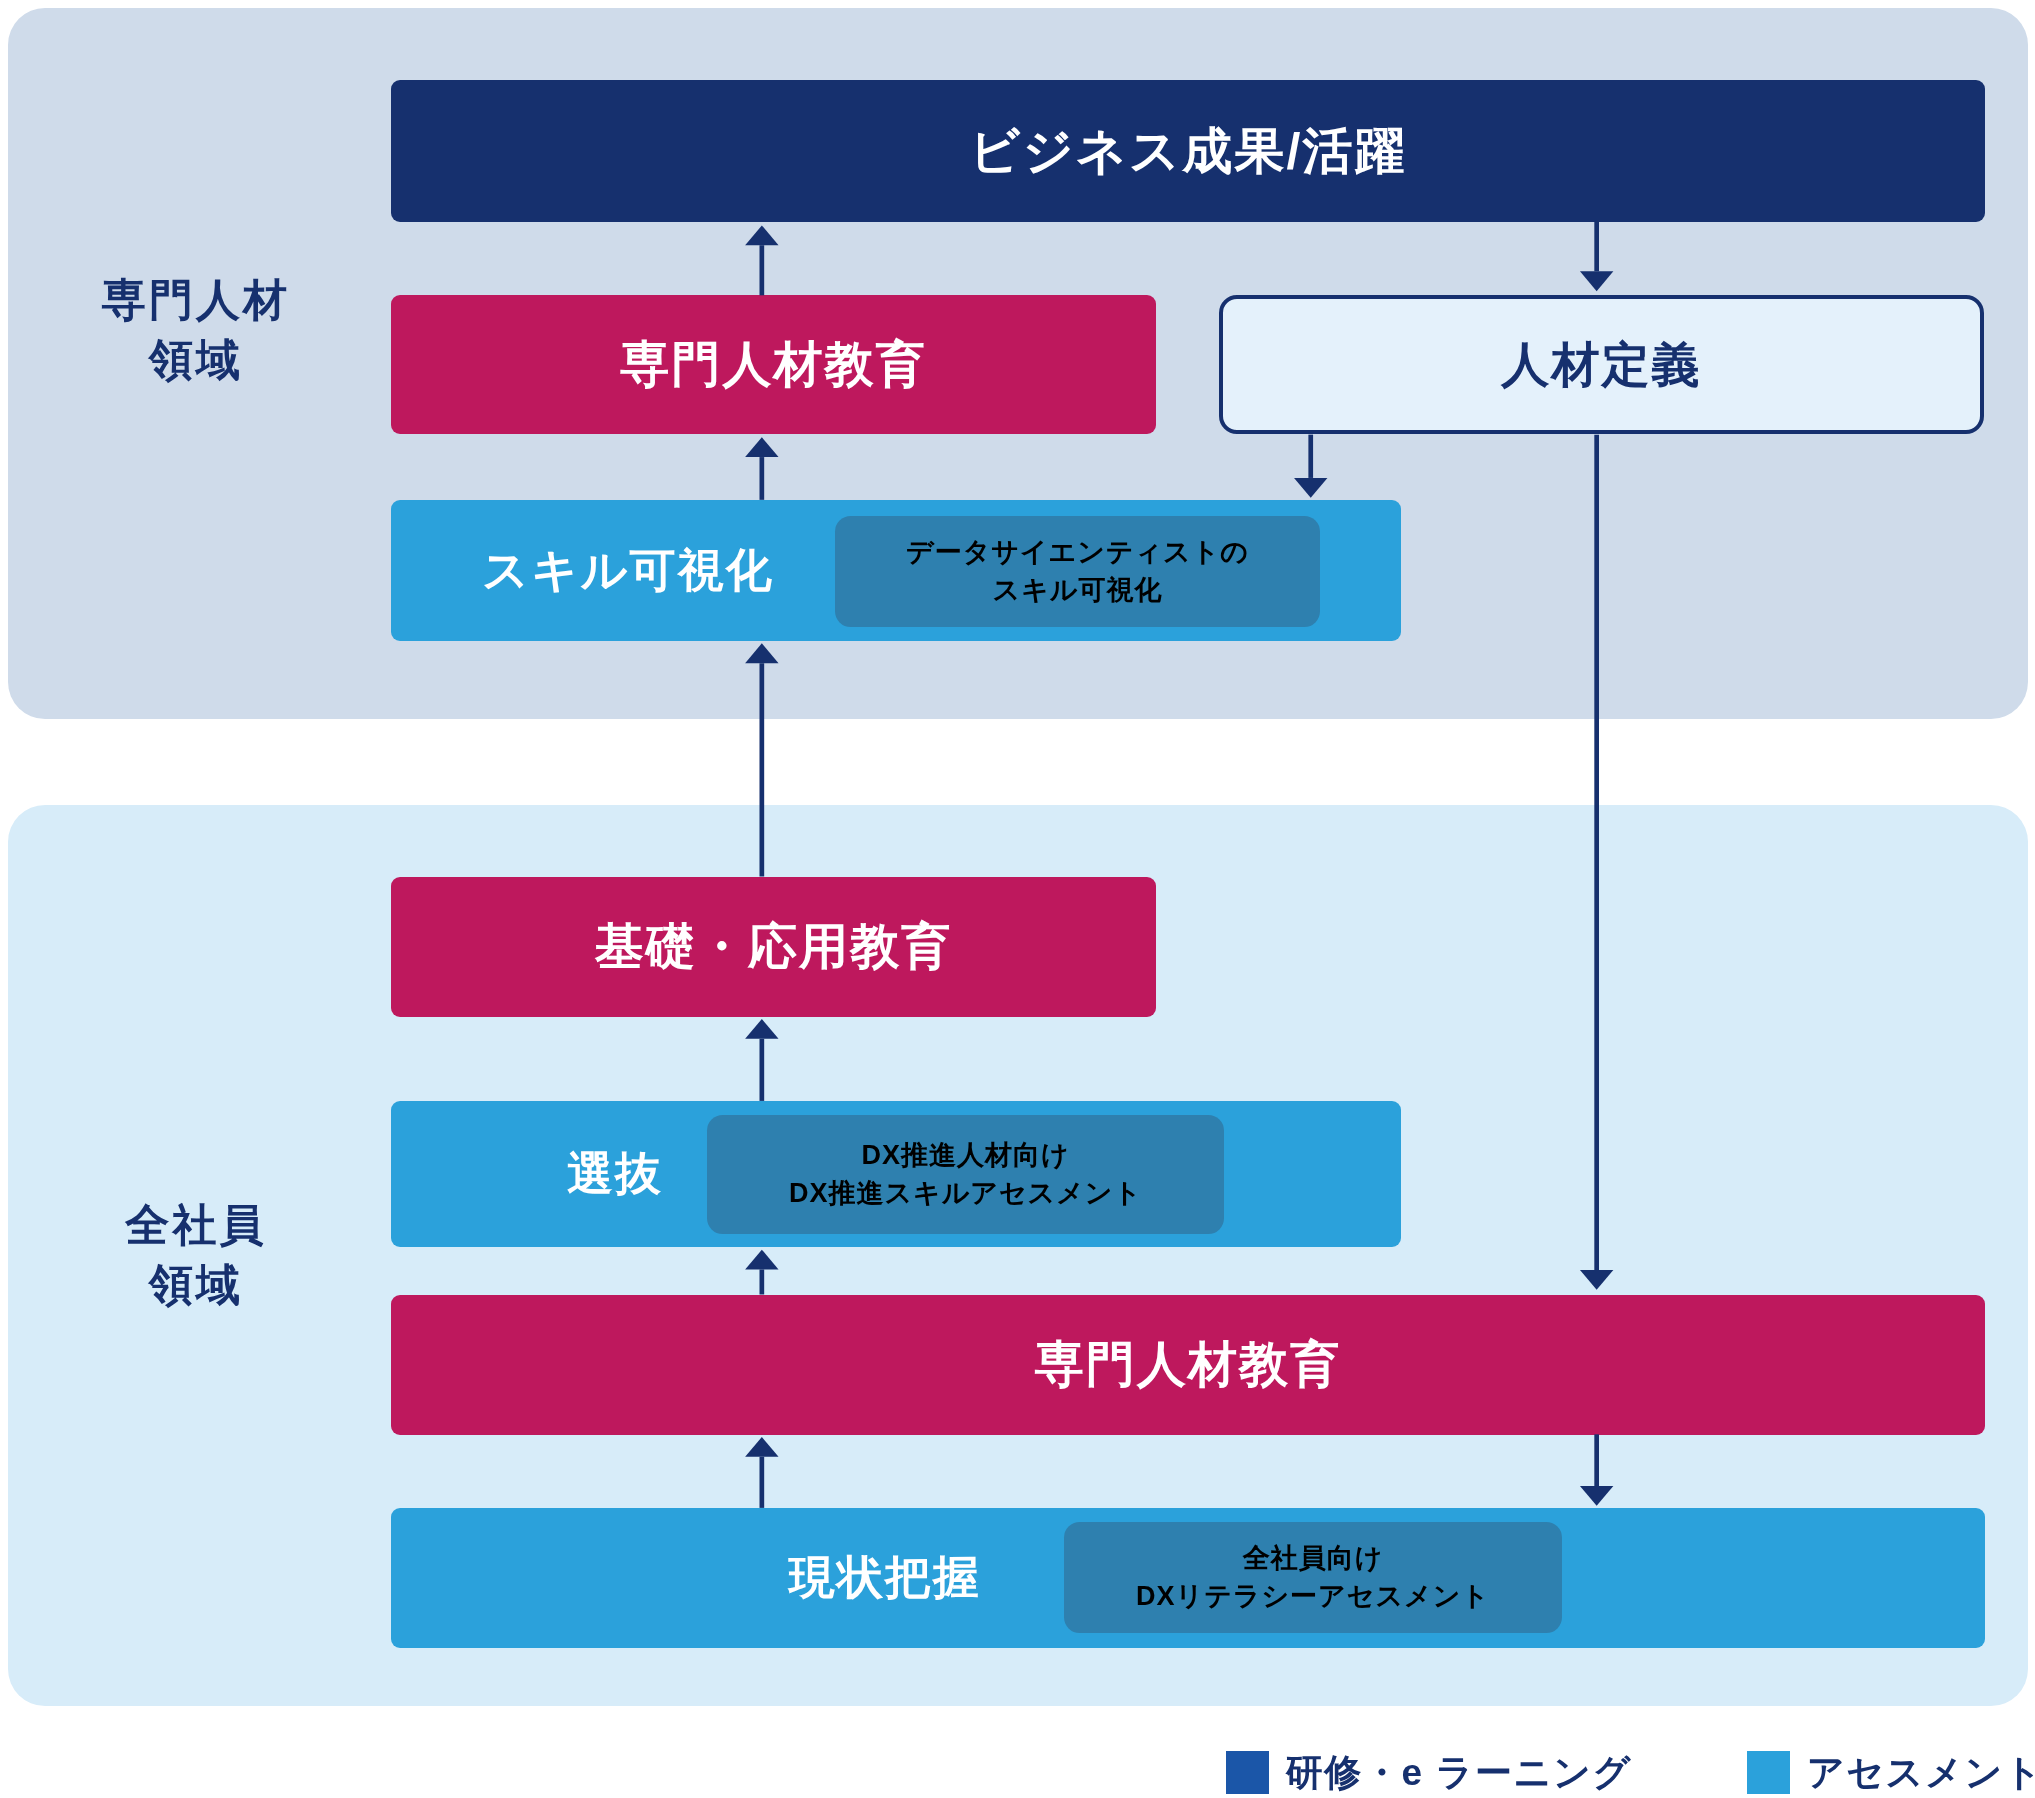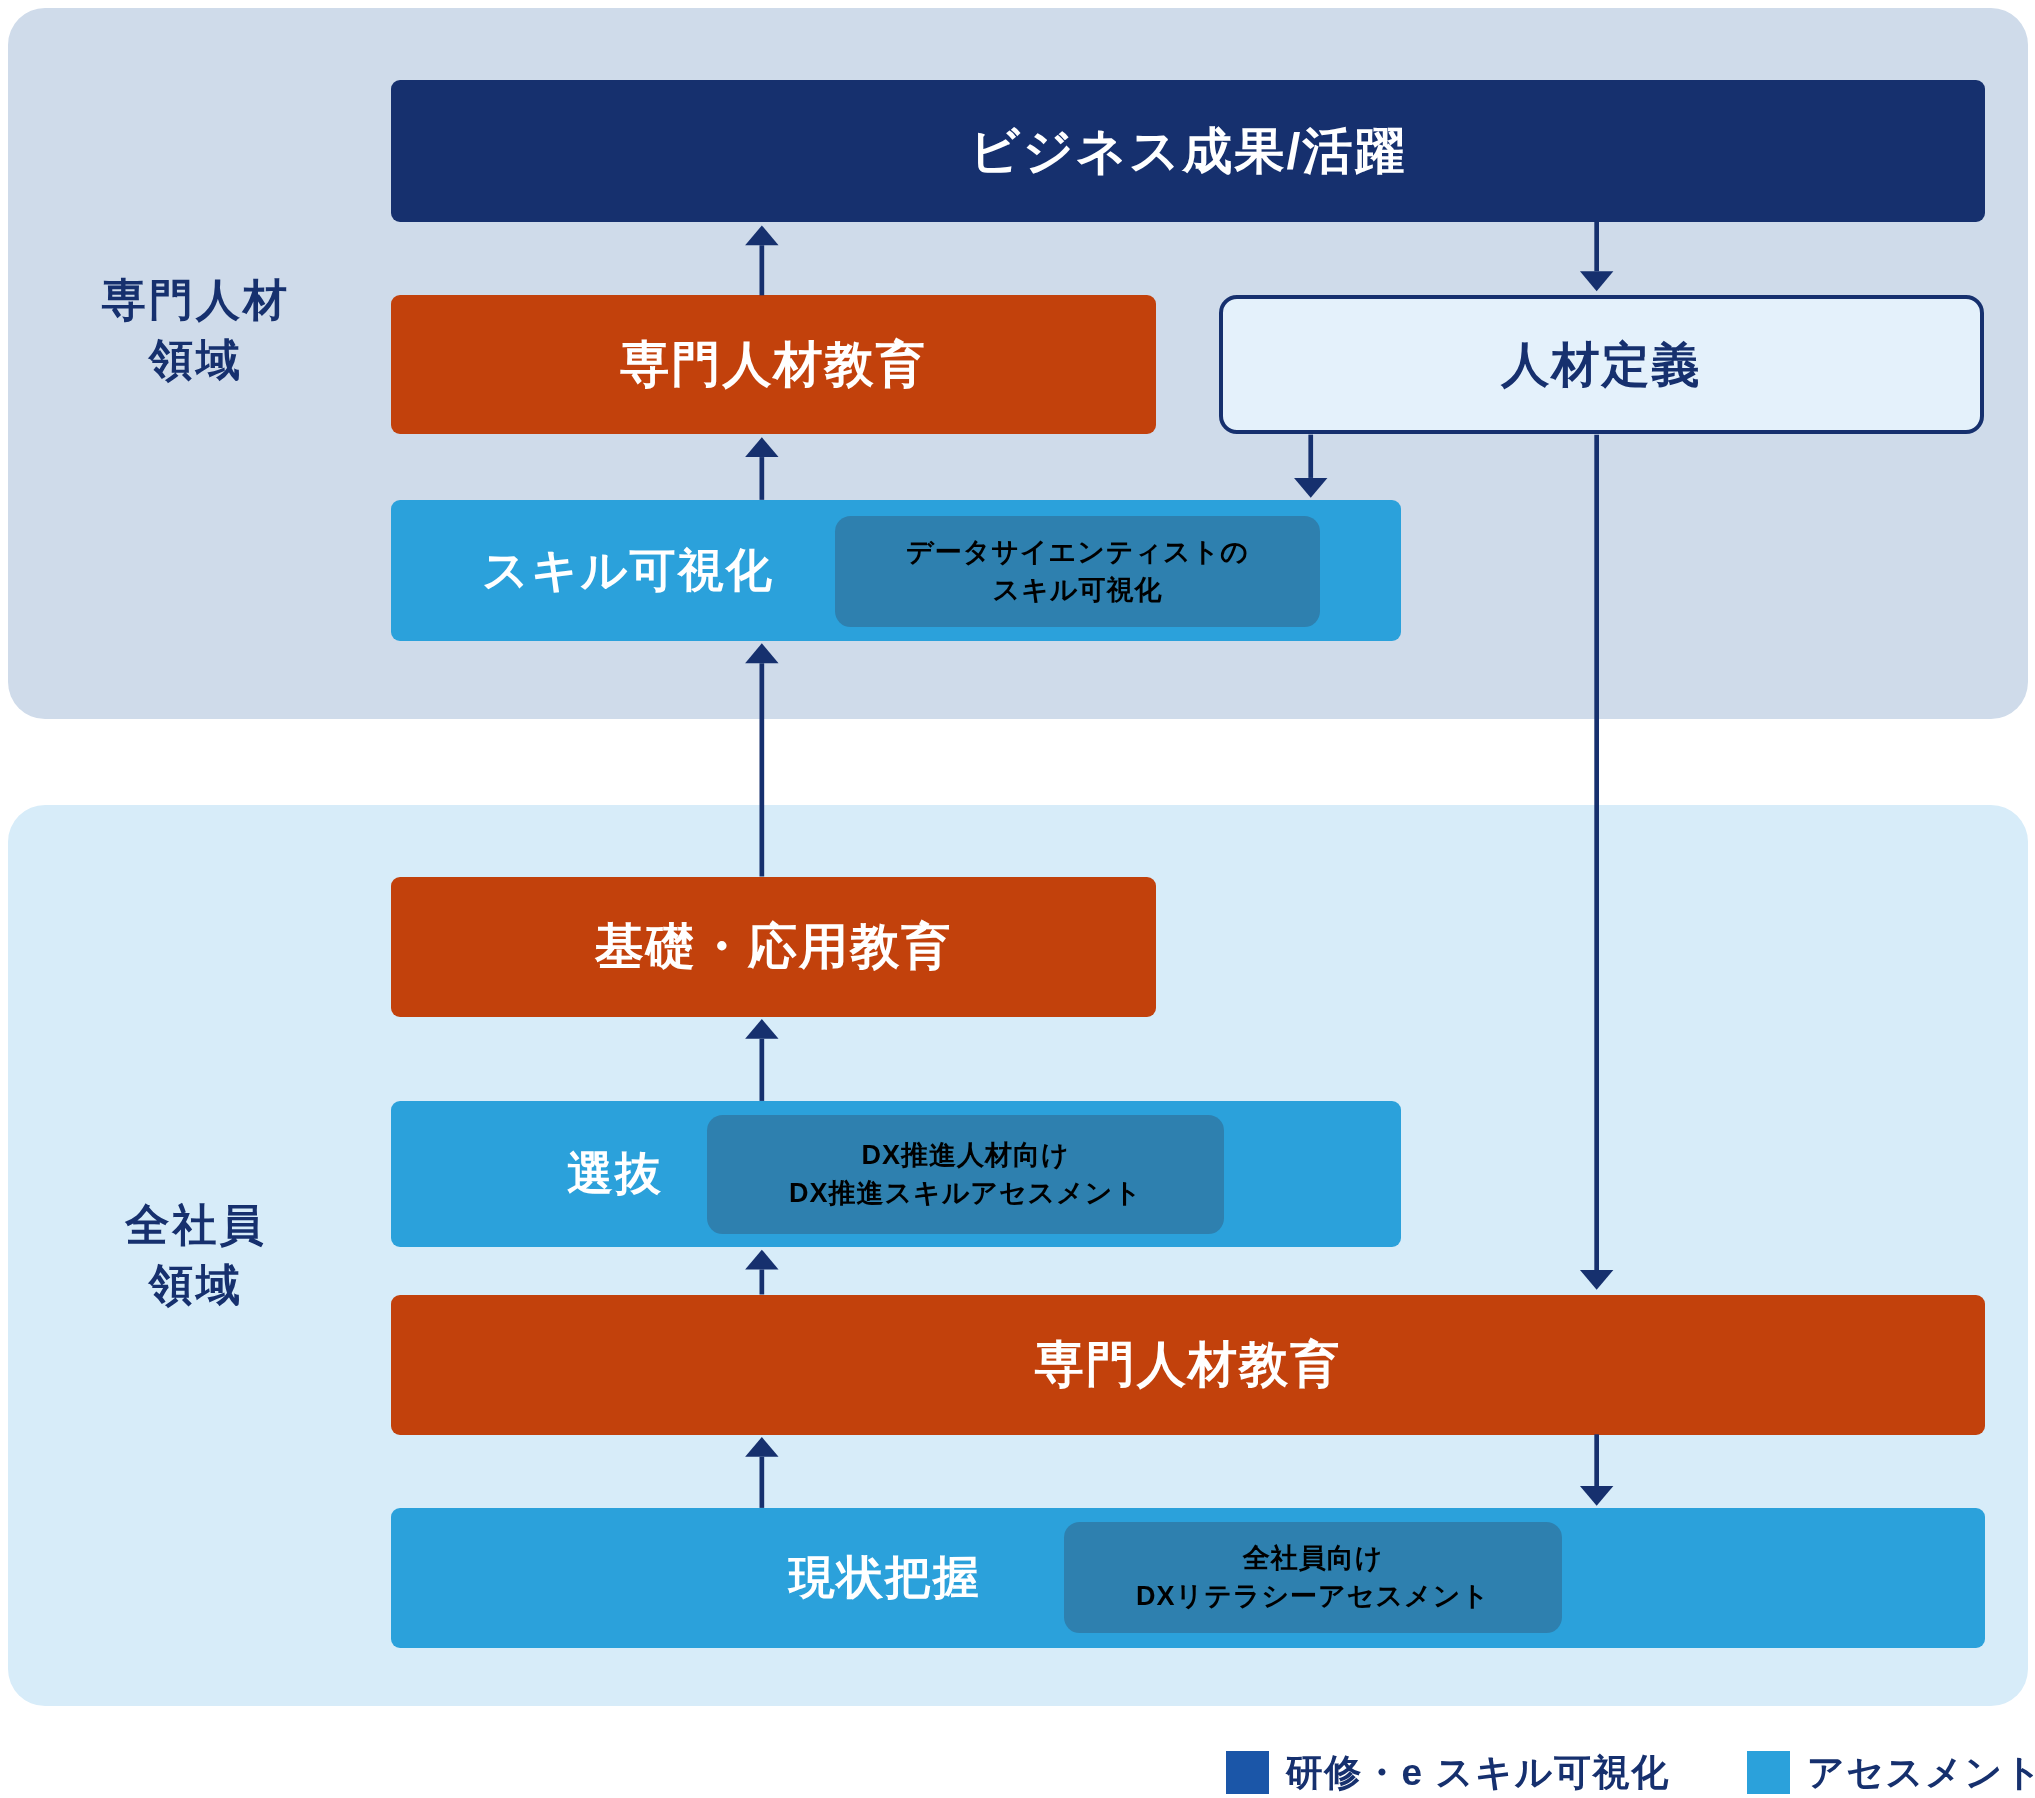--- a/index.html
+++ b/index.html
@@ -52,21 +52,21 @@
     align-items: center;
     justify-content: center;
   }
   .box .label {
     color: #ffffff;
     font-weight: 700;
     letter-spacing: 2.1px;
     white-space: nowrap;
   }
   .navy  { background: #16306e; }
-  .blue  { background: #c2410c; }
+  .blue  { background: #be185d; }
   .cyan  { background: #2ba1db; }
 
   .box-business { left: 391px; top: 80px; width: 1594px; height: 142px; }
   .box-business .label { font-size: 50px; }
 
   .box-specialist-edu { left: 391px; top: 295px; width: 765px; height: 139px; }
   .box-specialist-edu .label { font-size: 49px; }
 
   .box-talent-def {
     left: 1219px; top: 295px; width: 765px; height: 139px;
@@ -269,21 +269,21 @@
 
     <g>
       <line x1="3060" y1="2749" x2="3060" y2="2848"></line>
       <polygon points="3060,2886 3028,2848 3092,2848"></polygon>
     </g>
   </svg>
 
   <div class="legend">
     <div class="legend-item training">
       <div class="swatch training-swatch"></div>
-      <span class="legend-label">研修・e スキル可視化</span>
+      <span class="legend-label">研修・e ラーニング</span>
     </div>
     <div class="legend-item assessment">
       <div class="swatch assessment-swatch"></div>
       <span class="legend-label">アセスメント</span>
     </div>
   </div>
 
 </div>
 
 

